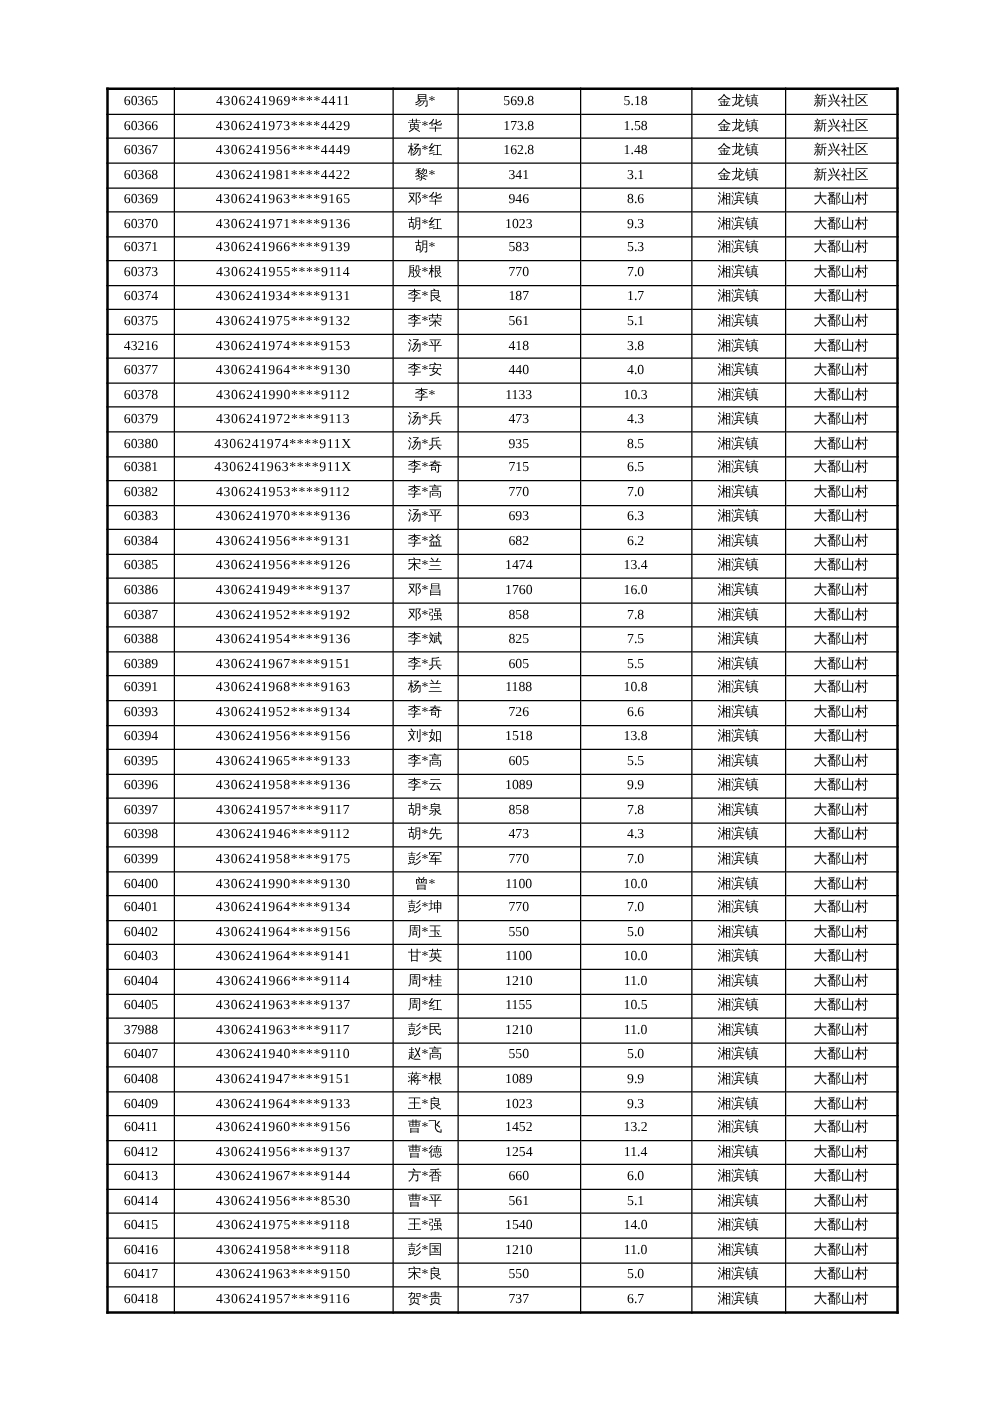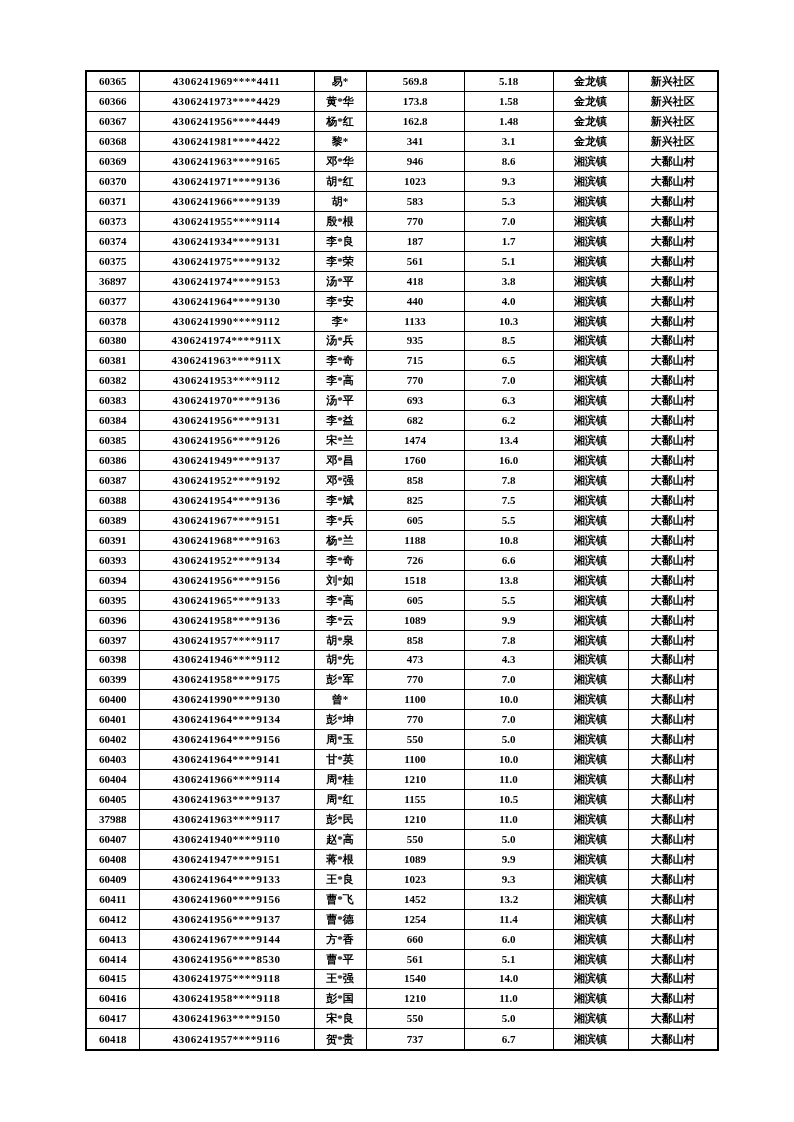--- a/index.html
+++ b/index.html
@@ -24,21 +24,20 @@
   }
   table.data-table {
     position: absolute;
     left: 85px;
     top: 70px;
     width: 632px;
     height: 981px;
     border-collapse: collapse;
     table-layout: fixed;
     border: 2px solid #000000;
-    font-weight: bold;
   }
   table.data-table td {
     border: 1px solid #000000;
     text-align: center;
     vertical-align: middle;
     font-size: 11px;
     line-height: 1;
     color: #000000;
     padding: 0;
     white-space: nowrap;
@@ -148,21 +147,21 @@
         <tr>
           <td class="col-seq">60375</td>
           <td class="col-id">4306241975****9132</td>
           <td class="col-name">李*荣</td>
           <td class="col-amount">561</td>
           <td class="col-rate">5.1</td>
           <td class="col-town">湘滨镇</td>
           <td class="col-village">大鄱山村</td>
         </tr>
         <tr>
-          <td class="col-seq">36897</td>
+          <td class="col-seq">43216</td>
           <td class="col-id">4306241974****9153</td>
           <td class="col-name">汤*平</td>
           <td class="col-amount">418</td>
           <td class="col-rate">3.8</td>
           <td class="col-town">湘滨镇</td>
           <td class="col-village">大鄱山村</td>
         </tr>
         <tr>
           <td class="col-seq">60377</td>
           <td class="col-id">4306241964****9130</td>
@@ -175,20 +174,29 @@
         <tr>
           <td class="col-seq">60378</td>
           <td class="col-id">4306241990****9112</td>
           <td class="col-name">李*</td>
           <td class="col-amount">1133</td>
           <td class="col-rate">10.3</td>
           <td class="col-town">湘滨镇</td>
           <td class="col-village">大鄱山村</td>
         </tr>
         <tr>
+          <td class="col-seq">60379</td>
+          <td class="col-id">4306241972****9113</td>
+          <td class="col-name">汤*兵</td>
+          <td class="col-amount">473</td>
+          <td class="col-rate">4.3</td>
+          <td class="col-town">湘滨镇</td>
+          <td class="col-village">大鄱山村</td>
+        </tr>
+        <tr>
           <td class="col-seq">60380</td>
           <td class="col-id">4306241974****911X</td>
           <td class="col-name">汤*兵</td>
           <td class="col-amount">935</td>
           <td class="col-rate">8.5</td>
           <td class="col-town">湘滨镇</td>
           <td class="col-village">大鄱山村</td>
         </tr>
         <tr>
           <td class="col-seq">60381</td>

